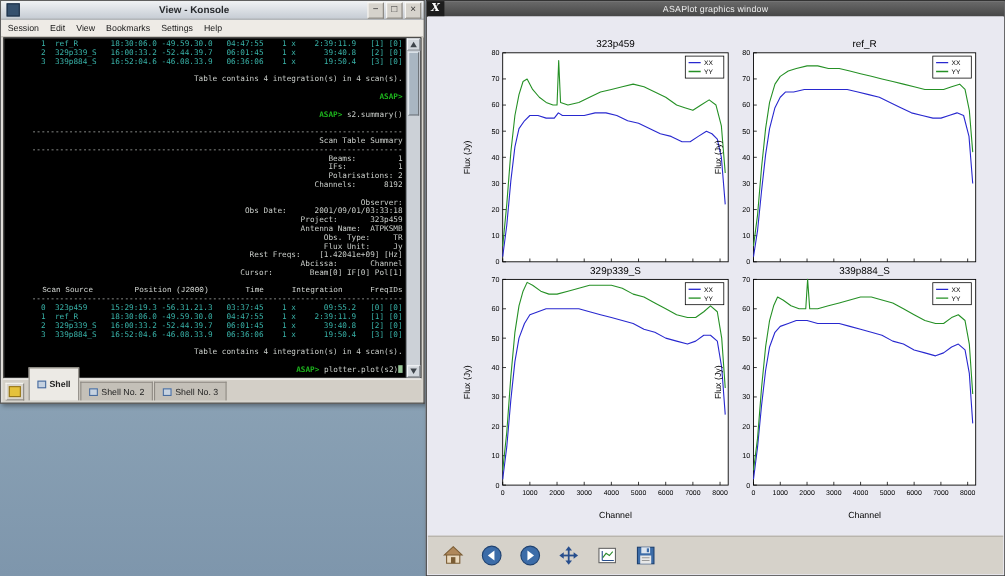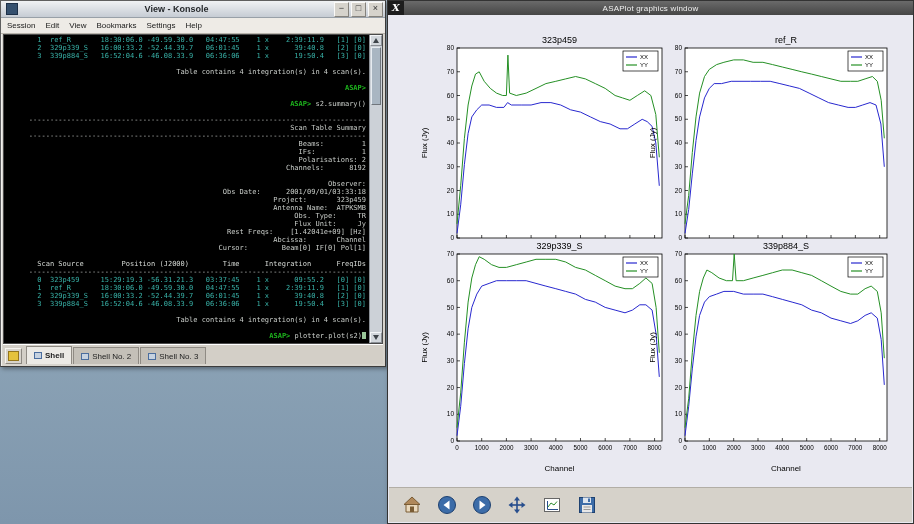--- a/index.html
+++ b/index.html
@@ -21,42 +21,42 @@
     border:1px solid;border-color:#fbfaf8 #85827c #85827c #fbfaf8;
     font-size:9px;line-height:11px;text-align:center;color:#333;cursor:default;}
   .k-menubar{height:15px;background:#eeebe6;border-bottom:1px solid #b8b4ac;
     display:flex;align-items:center;gap:10px;padding:0 6px;font-size:8px;color:#1a1a1a;}
   .k-screen{position:absolute;left:2px;right:2px;top:33px;bottom:22px;
     background:#000;border:1px solid #4a4a4a;display:flex;box-sizing:border-box;}
   .k-text{flex:1;padding:1px 3px;overflow:hidden;
     font-family:"DejaVu Sans Mono",monospace;font-size:7px;line-height:8px;}
   .tl{white-space:pre;height:8px;color:#c9cdc9;text-align:right;}
   .tl.row{color:#38b2a8;}
-  .tl.header{color:#d6dad6;}
+  .tl.header{color:#d6dad6;font-family:Liberation Mono, monospace;}
   .tl.divider{color:#c0c4c0;}
   .tl .prompt{color:#1db41d;font-weight:bold;}
   .cursor{display:inline-block;width:4px;height:7px;background:#97c497;vertical-align:-1px;}
   .k-scroll{width:12px;background:#ccd1d7;border-left:1px solid #8a8f95;
     display:flex;flex-direction:column;align-items:center;flex:none;}
   .s-arrowbox{width:12px;height:11px;background:#d2d7dc;border:1px solid;
     border-color:#f4f6f8 #8a8f95 #8a8f95 #f4f6f8;display:flex;align-items:center;justify-content:center;box-sizing:border-box;flex:none;}
   .arr-up{width:0;height:0;border-left:3px solid transparent;border-right:3px solid transparent;border-bottom:5px solid #3e444a;}
   .arr-dn{width:0;height:0;border-left:3px solid transparent;border-right:3px solid transparent;border-top:5px solid #3e444a;}
   .s-thumb{width:10px;height:58px;margin-top:1px;background:#a9b6c2;border:1px solid;
     border-color:#e6ebf0 #70767c #70767c #e6ebf0;box-sizing:border-box;flex:none;}
   .s-spacer{flex:1;}
   .k-tabbar{position:absolute;left:2px;right:2px;bottom:2px;height:20px;background:#d3cfc7;
     border-top:1px solid #ffffff;display:flex;align-items:flex-end;padding:1px 2px 0 2px;box-sizing:border-box;}
   .k-newtab{width:17px;height:16px;margin-right:4px;background:#d8d4cc;border:1px solid;
     border-color:#f6f4f0 #8d8982 #8d8982 #f6f4f0;display:flex;align-items:center;justify-content:center;box-sizing:border-box;}
   .newtab-glyph{width:9px;height:8px;background:#e5c23c;border:1px solid #95761c;}
   #tab-strip{display:flex;align-items:flex-end;gap:1px;}
   .tab{height:17px;display:flex;align-items:center;gap:3px;padding:0 7px;font-size:8px;
     background:#c4c0b8;border:1px solid #8f8b84;border-bottom:none;color:#222;box-sizing:border-box;}
-  .tab.active{background:#eceae5;font-weight:bold;height:18px;}
+  .tab.active{background:#eceae5;font-weight:bold;height:30px;}
   .tab-icon{width:8px;height:7px;background:#c6d2e0;border:1px solid #4a6d9e;box-sizing:border-box;flex:none;}
   
   .plotwin{position:absolute;left:387px;top:0;width:527px;height:524px;
     background:#e9e9f1;border:1px solid #333;box-sizing:border-box;box-shadow:2px 2px 5px rgba(0,0,0,.35);}
   .p-titlebar{height:14px;background:linear-gradient(180deg,#6a6a6a,#464646);
     display:flex;align-items:center;color:#f0f0f0;}
   .p-logo{width:16px;height:14px;line-height:14px;text-align:center;background:#1d1d1d;
     font-family:"DejaVu Serif",serif;font-style:italic;font-weight:bold;font-size:10px;color:#fff;flex:none;}
   .p-title{flex:1;text-align:center;font-size:8px;letter-spacing:.2px;}
   .p-titlebar .sp{width:16px;flex:none;}

